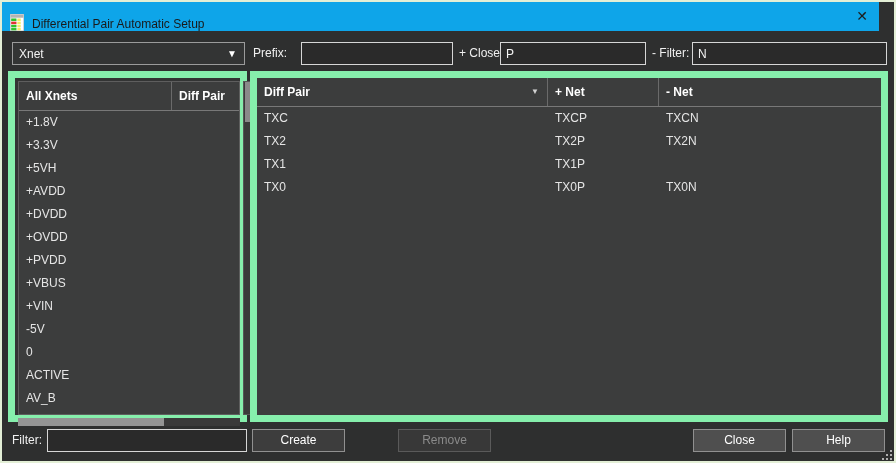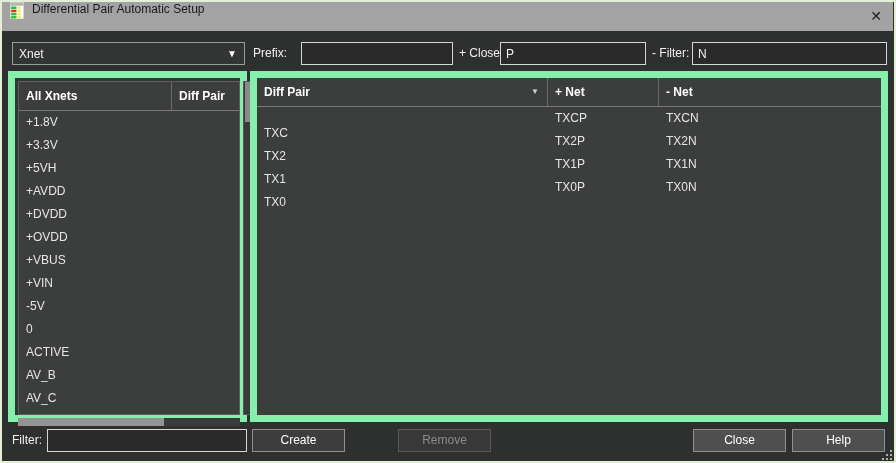--- a/index.html
+++ b/index.html
@@ -4,22 +4,22 @@
 <style>
   html,body{margin:0;padding:0;background:#1e1e1e;}
   *{box-sizing:border-box;font-family:"Liberation Sans",sans-serif;}
   .window{
     position:relative;width:896px;height:463px;
     border:2px solid #e3efd6;background:#2e2f2f;
     box-shadow:0 0 0 1px #3f3f3f;overflow:hidden;
   }
   
   .titlebar{
-    position:absolute;top:0;left:0;right:1px;height:29px;
-    background:#a3a3a3;display:flex;align-items:flex-start;
+    position:absolute;top:0;left:0;right:15px;height:29px;
+    background:#0ea5e9;display:flex;align-items:flex-end;
   }
   .titlebar .app-icon{margin-left:8px;width:14px;height:17px;display:block;}
   .titlebar .title{margin-left:8px;font-size:12px;color:#1a1a1a;}
   .close-btn{
     position:absolute;top:3px;right:6px;width:22px;height:22px;
     display:flex;align-items:center;justify-content:center;
     color:#1d1d1d;font-size:14px;cursor:pointer;background:transparent;border:none;
   }
   
   .lbl{position:absolute;height:23px;line-height:23px;font-size:12px;color:#f0f0f0;}
@@ -56,21 +56,21 @@
   }
   .hthumb{position:absolute;left:0;top:0;width:146px;height:8px;background:#949494;}
   .right-panel{left:248px;width:638px;background:#3c3d3d;}
   .rhead{display:flex;height:29px;border-bottom:1px solid #787878;}
   .rhead .hc{font-size:12px;font-weight:bold;color:#ffffff;line-height:28px;padding-left:7px;}
   .rc1{width:291px;border-right:1px solid #6a6a6a;display:flex;align-items:center;}
   .rc1 .sort{margin-left:auto;margin-right:8px;font-size:8px;color:#d2d2d2;font-weight:normal;}
   .rc2{width:111px;border-right:1px solid #6a6a6a;}
   .rc3{flex:1;}
   .rrow{display:flex;height:23px;line-height:23px;font-size:12px;color:#e5e5e5;cursor:default;}
-  .rrow .c1{width:291px;padding-left:7px;margin-top:15px;}
+  .rrow .c1{width:291px;padding-left:7px;}
   .rrow .c2{width:111px;padding-left:7px;}
   .rrow .c3{flex:1;padding-left:7px;}
   
   .btn{
     position:absolute;top:427px;width:93px;height:23px;
     font-size:12px;color:#ffffff;background:#3d3d3d;border:1px solid #909090;
     cursor:pointer;text-align:center;line-height:21px;padding:0;
   }
   .btn.light{background:#4f4f4f;}
   .btn.disabled{color:#8a8a8a;border-color:#5a5a5a;background:#383838;cursor:default;}
@@ -118,20 +118,21 @@
       <div class="lhead">
         <div class="hc hc1">All Xnets</div>
         <div class="hc hc2">Diff Pair</div>
       </div>
       <div class="lrow">+1.8V</div>
       <div class="lrow">+3.3V</div>
       <div class="lrow">+5VH</div>
       <div class="lrow">+AVDD</div>
       <div class="lrow">+DVDD</div>
       <div class="lrow">+OVDD</div>
+      <div class="lrow">+PVDD</div>
       <div class="lrow">+VBUS</div>
       <div class="lrow">+VIN</div>
       <div class="lrow">-5V</div>
       <div class="lrow">0</div>
       <div class="lrow">ACTIVE</div>
       <div class="lrow">AV_B</div>
       <div class="lrow">AV_C</div>
     </div>
     <div class="vscroll">
       <div class="vthumb"></div>
@@ -156,21 +157,20 @@
       <span class="c3">TXCN</span>
     </div>
     <div class="rrow">
       <span class="c1">TX2</span>
       <span class="c2">TX2P</span>
       <span class="c3">TX2N</span>
     </div>
     <div class="rrow">
       <span class="c1">TX1</span>
       <span class="c2">TX1P</span>
-      <span class="c3">TX1N</span>
     </div>
     <div class="rrow">
       <span class="c1">TX0</span>
       <span class="c2">TX0P</span>
       <span class="c3">TX0N</span>
     </div>
   </div>
 
   <span class="lbl" style="left:10px;top:427px;">Filter:</span>
   <input class="tinput" style="left: 45px; top: 427px; width: 200px;" value="">

